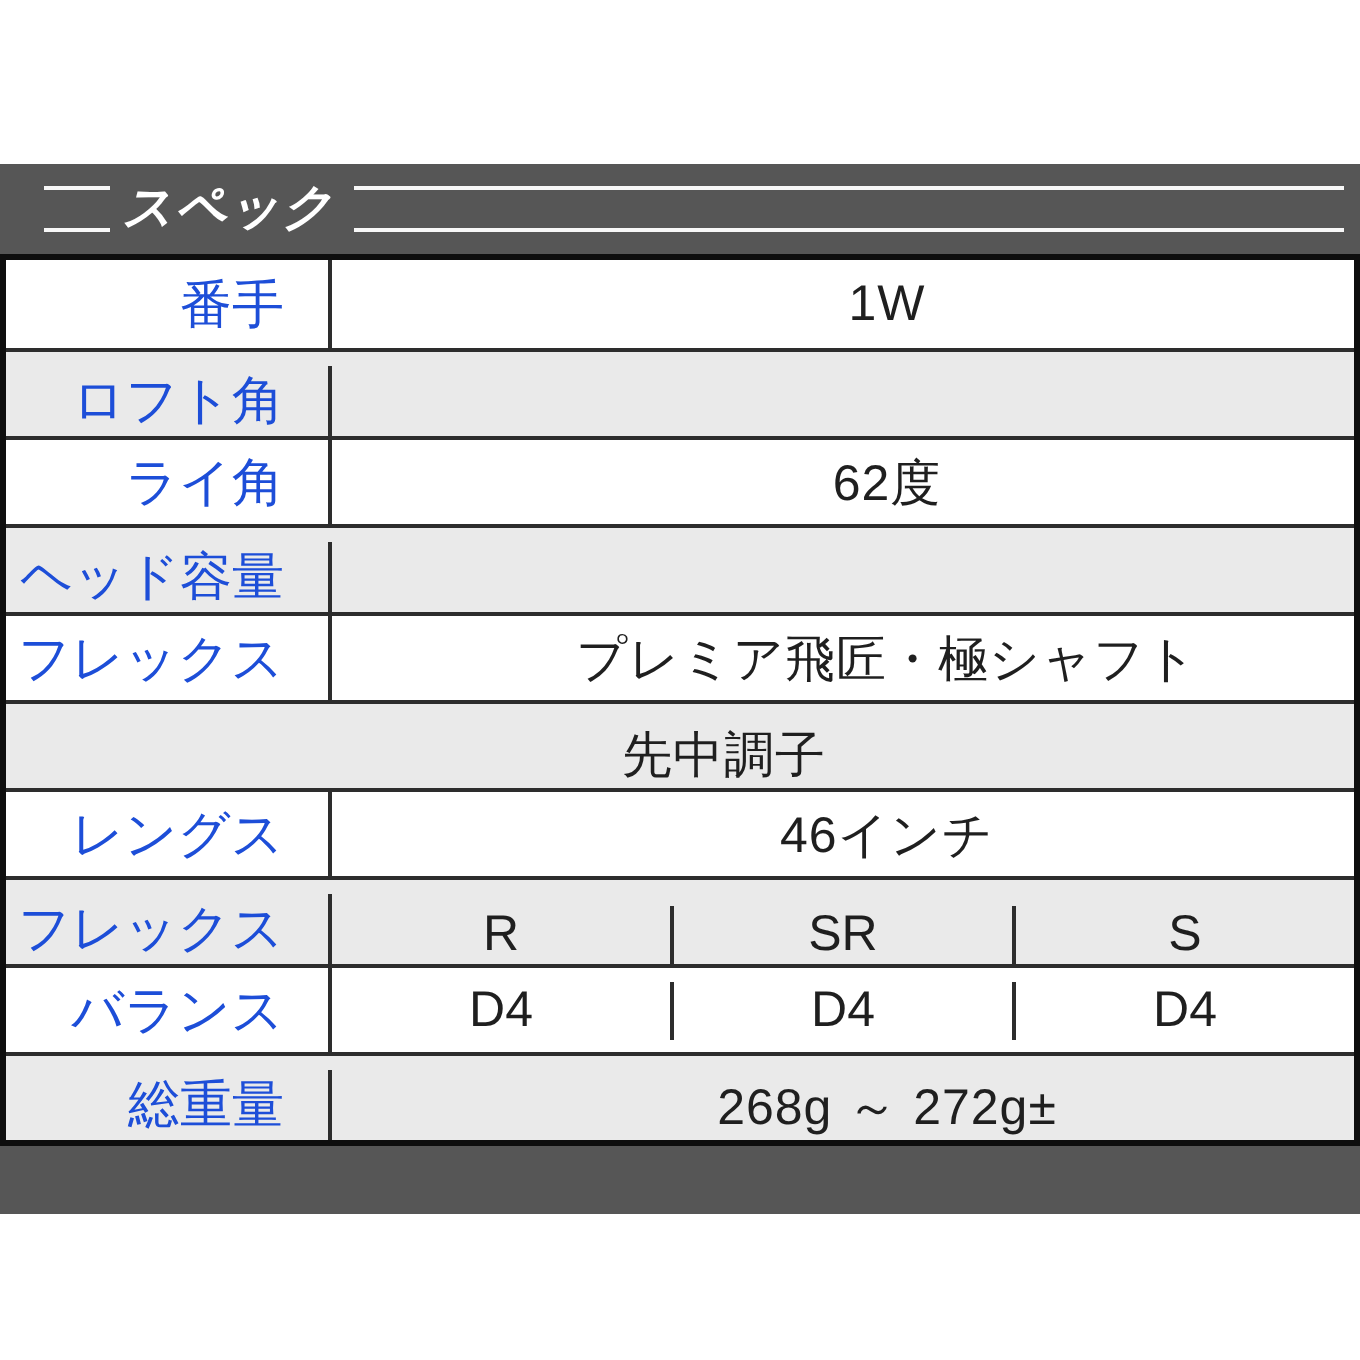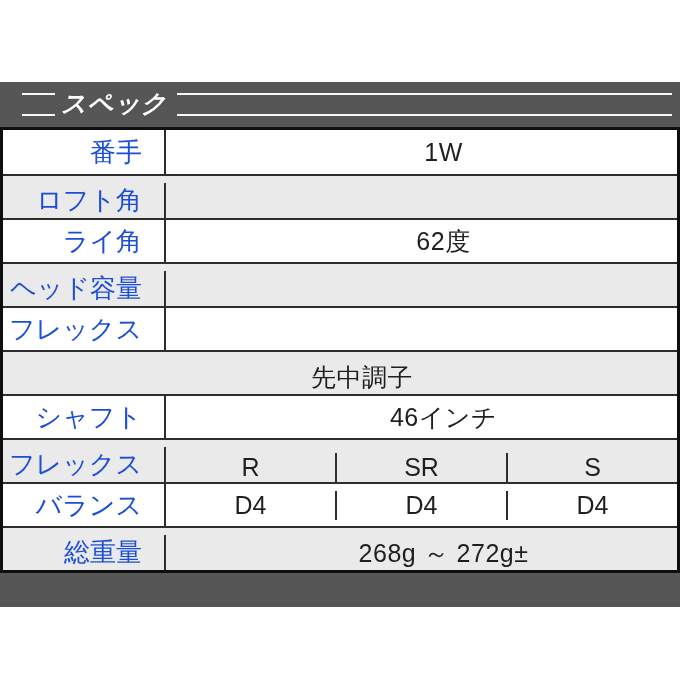--- a/index.html
+++ b/index.html
@@ -129,28 +129,29 @@
         <div class="cell-label">ライ角</div>
         <div class="cell-value">62度</div>
       </div>
 
       <div class="row alt">
         <div class="cell-label">ヘッド容量</div>
       </div>
 
       <div class="row">
         <div class="cell-label">フレックス</div>
+        <div class="cell-value">プレミア飛匠・極シャフト</div>
       </div>
 
       <div class="row alt">
         <div class="cell-value">先中調子</div>
       </div>
 
       <div class="row">
-        <div class="cell-label">シャフト</div>
+        <div class="cell-label">レングス</div>
         <div class="cell-value">46インチ</div>
       </div>
 
       <div class="row alt">
         <div class="cell-label">フレックス</div>
         <div class="cell-value split">
           <div class="sub-cell">R</div>
           <div class="sub-cell">SR</div>
           <div class="sub-cell">S</div>
         </div>

